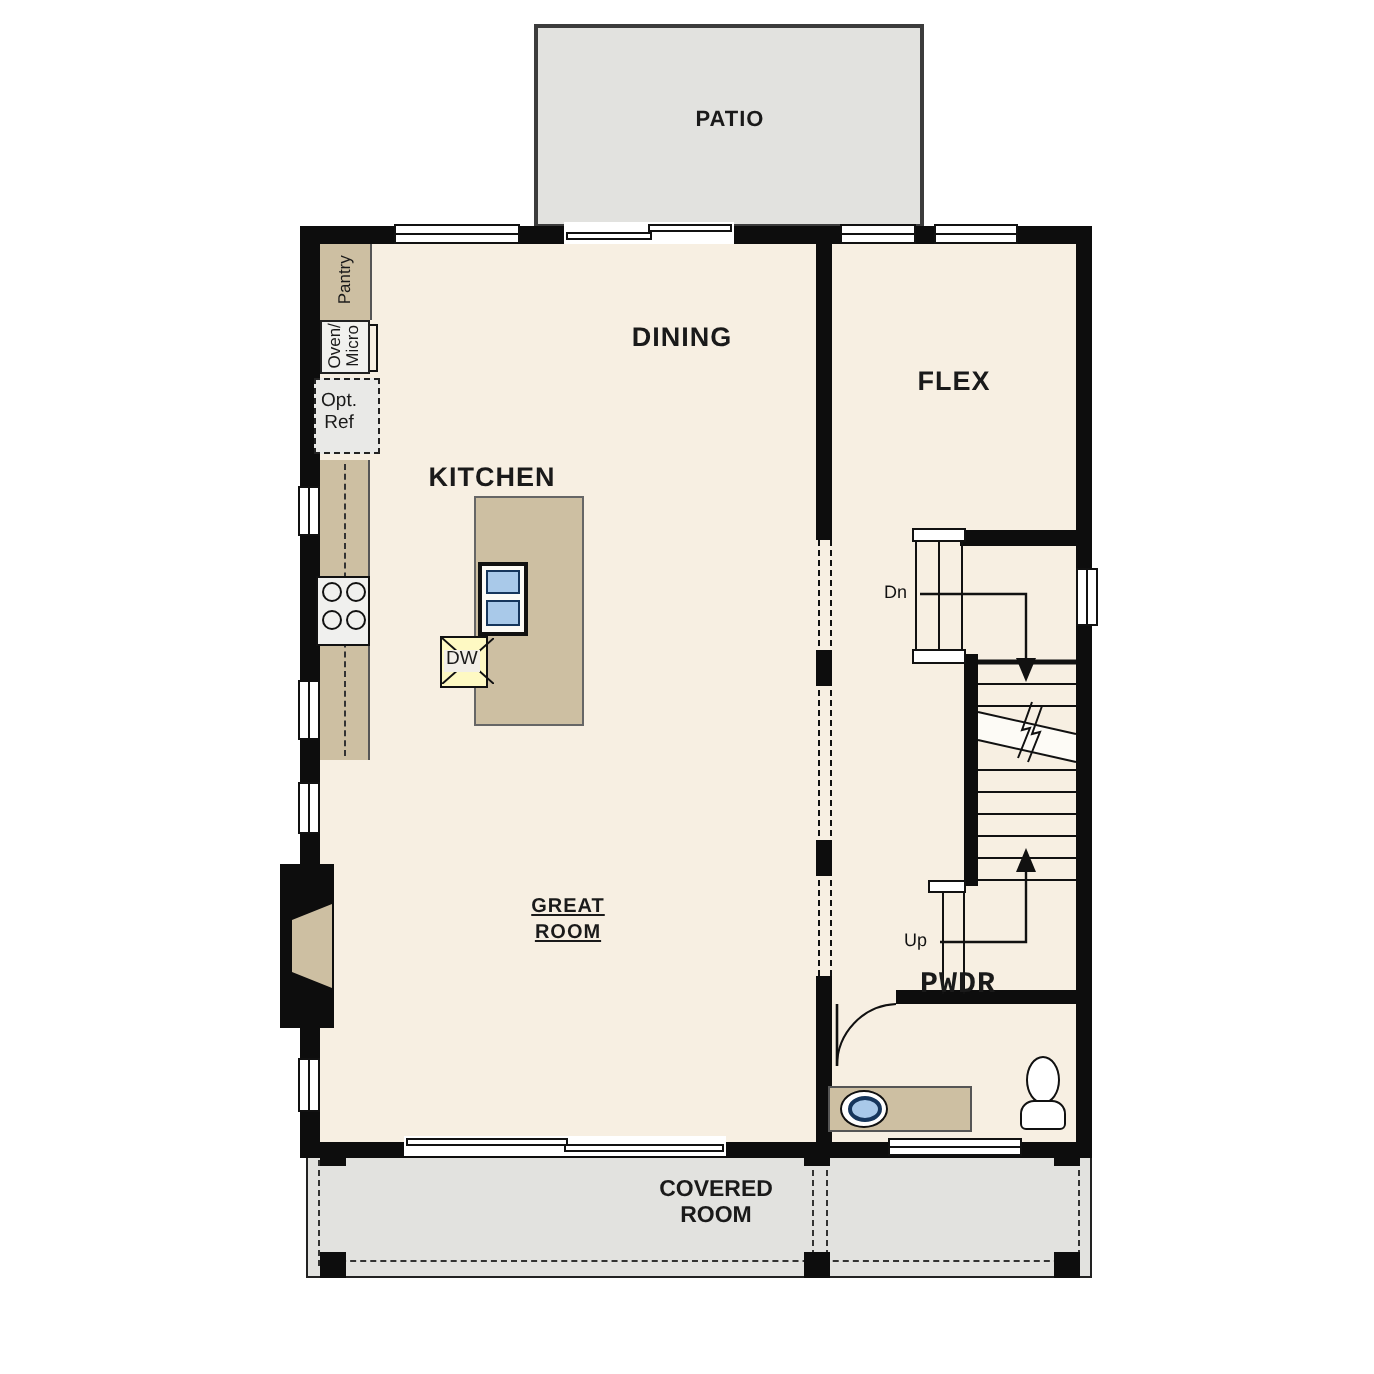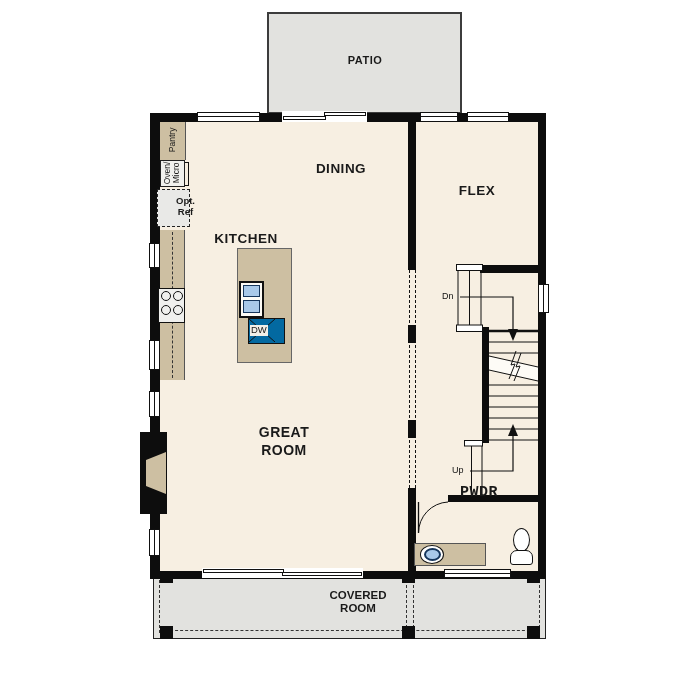--- a/index.html
+++ b/index.html
@@ -85,37 +85,37 @@
   </div>
   <div class="win-h" style="left:444px;top:569px;width:67px;height:9px;"></div>
 
   <div class="abs tan" style="left:160px;top:122px;width:26px;height:38px;border-right:1px solid #555;"></div>
   <div class="label" style="left:155px;top:135px;width:36px;font-size:8.5px;font-weight:normal;transform:rotate(-90deg);">Pantry</div>
   <div class="abs" style="left:160px;top:160px;width:25px;height:27px;background:#f1f1ee;border:1px solid #222;"></div>
   <div class="abs" style="left:185px;top:162px;width:4px;height:24px;border-right:1px solid #111;border-top:1px solid #111;border-bottom:1px solid #111;"></div>
   <div class="label" style="left:154px;top:164px;width:36px;font-size:8.5px;font-weight:normal;line-height:1.05;transform:rotate(-90deg);">Oven/
 Micro</div>
   <div class="abs" style="left:157px;top:189px;width:33px;height:38px;background:#e9e9e7;border:1.5px dashed #222;"></div>
-  <div class="label" style="left:172px;top:196px;width:27px;font-size:9.5px;font-weight:bold;">Opt.
+  <div class="label" style="left:156px;top:196px;width:27px;font-size:9.5px;font-weight:normal;">Opt.
 Ref</div>
   <div class="abs tan" style="left:160px;top:230px;width:25px;height:150px;border-right:1px solid #555;"></div>
   <div class="dash-v" style="left:172px;top:232px;height:146px;border-left:1px dashed #333;"></div>
 
   <div class="abs" style="left:158px;top:288px;width:27px;height:35px;background:#f0f0ee;border:1.5px solid #111;"></div>
   <div class="circle" style="left:160.5px;top:291px;width:10px;height:10px;"></div>
   <div class="circle" style="left:172.5px;top:291px;width:10px;height:10px;"></div>
   <div class="circle" style="left:160.5px;top:305px;width:10px;height:10px;"></div>
   <div class="circle" style="left:172.5px;top:305px;width:10px;height:10px;"></div>
 
   <div class="abs tan" style="left:237px;top:248px;width:55px;height:115px;border:1px solid #666;"></div>
   <div class="abs" style="left:239px;top:281px;width:25px;height:37px;background:#fdfbf6;border:2px solid #111;">
     <div class="abs" style="left:2px;top:2px;width:17px;height:12px;background:#a9c9e9;border:1.5px solid #16365c;"></div>
     <div class="abs" style="left:2px;top:17px;width:17px;height:13px;background:#a9c9e9;border:1.5px solid #16365c;"></div>
   </div>
-  <div class="abs" style="left:248px;top:318px;width:37px;height:26px;background:#0369a1;border:1.5px solid #111;">
+  <div class="abs" style="left:220px;top:318px;width:24px;height:26px;background:#fef9c3;border:1.5px solid #111;">
     <svg width="26" height="23" style="position:absolute;left:0;top:0;">
       <line x1="0" y1="0" x2="26" y2="23" stroke="#111" stroke-width="1"></line>
       <line x1="26" y1="0" x2="0" y2="23" stroke="#111" stroke-width="1"></line>
     </svg>
     <div class="label" style="left:1px;top:6px;font-size:9.5px;font-weight:normal;background:#f2efe8;padding:0 1px;">DW</div>
   </div>
 
   <div class="abs" style="left:140px;top:432px;width:27px;height:82px;background:#0d0d0d;"></div>
   <div class="abs tan" style="left:146px;top:452px;width:20px;height:42px;clip-path:polygon(0 19%,100% 0,100% 100%,0 81%);"></div>
 
@@ -167,18 +167,18 @@
   <div class="abs" style="left:420px;top:545px;width:24px;height:19px;background:#fff;border:1px solid #111;border-radius:50%;"></div>
   <div class="abs" style="left:424px;top:548px;width:17px;height:13px;background:#a9c9e9;border:2px solid #16365c;border-radius:50%;"></div>
   <div class="abs" style="left:508px;top:528px;width:26px;height:38px;">
     <div class="abs" style="left:5px;top:0;width:17px;height:24px;background:#fff;border:1.5px solid #111;border-radius:50%;"></div>
     <div class="abs" style="left:2px;top:22px;width:23px;height:15px;background:#fff;border:1.5px solid #111;border-radius:7px 7px 3px 3px;"></div>
   </div>
 
   <div class="label" style="left:341px;top:161px;transform:translateX(-50%);font-size:13.5px;letter-spacing:0.5px;">DINING</div>
   <div class="label" style="left:246px;top:199px;transform:translateX(-50%);font-size:13.5px;letter-spacing:0.5px;margin-top:32px;">KITCHEN</div>
   <div class="label" style="left:477px;top:183px;transform:translateX(-50%);font-size:13.5px;letter-spacing:0.5px;">FLEX</div>
-  <div class="label" style="left:284px;top:424px;transform:translateX(-50%);font-size:14px;letter-spacing:0.5px;line-height:1.25;">GREAT
+  <div class="label" style="left:284px;top:448px;transform:translateX(-50%);font-size:10px;letter-spacing:0.5px;line-height:1.25;text-decoration:underline;">GREAT
 ROOM</div>
   <div class="label" style="left:479px;top:484px;transform:translateX(-50%);font-size:15px;letter-spacing:0.5px;font-family:Liberation Mono, monospace;">PWDR</div>
 
 
 </div>
 
 </body></html>

